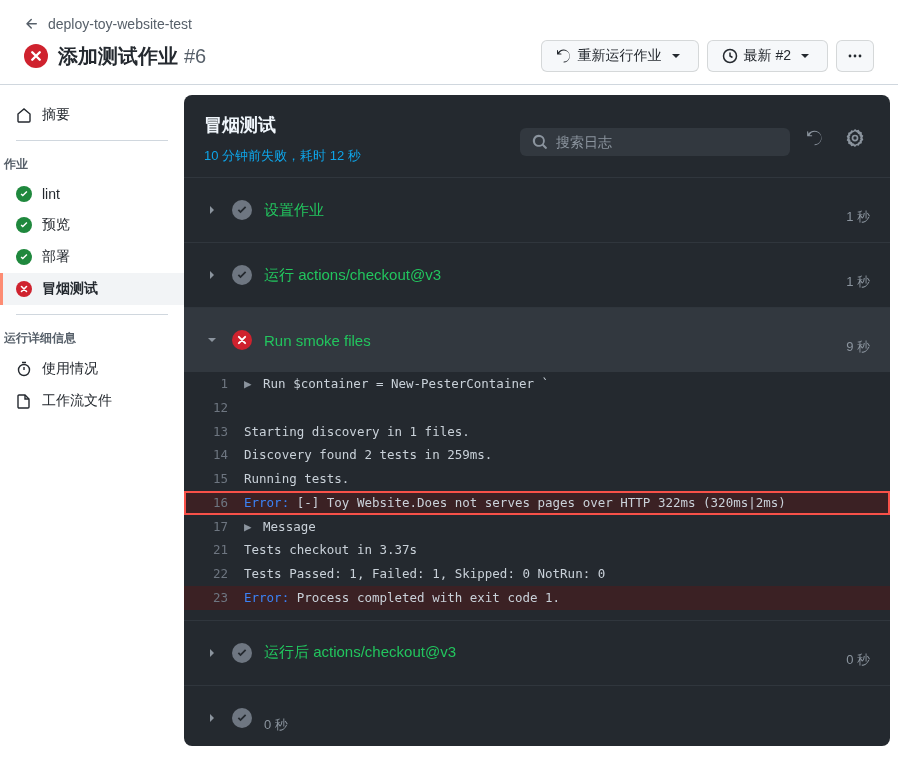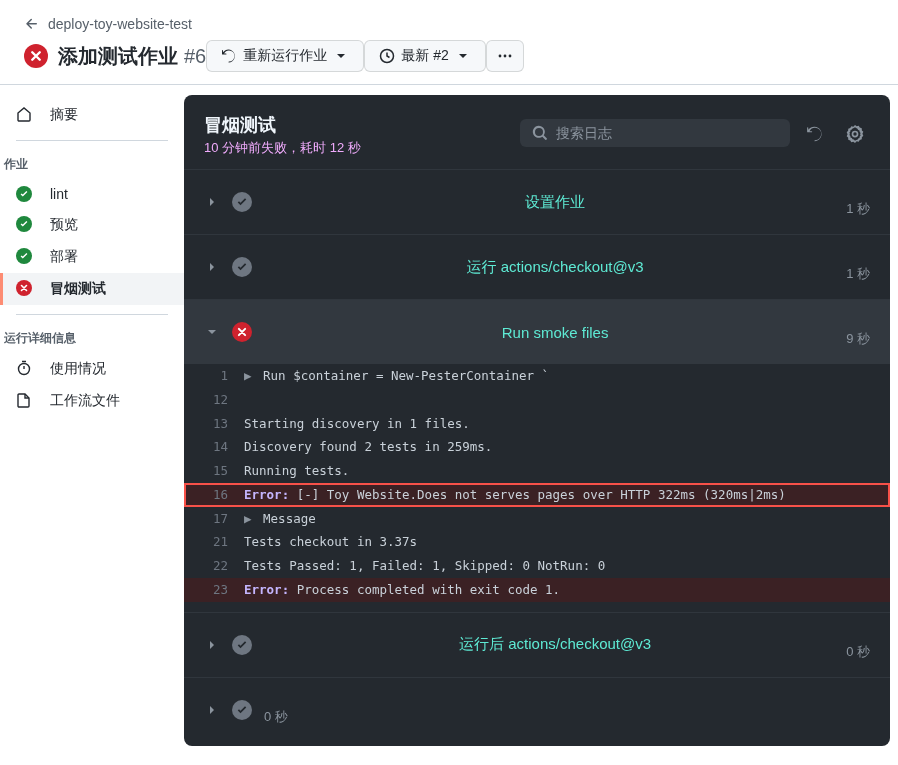--- a/index.html
+++ b/index.html
@@ -3,69 +3,69 @@
 <meta charset="utf-8">
 <style>
 * { margin: 0; padding: 0; box-sizing: border-box; }
 body { font-family: -apple-system, BlinkMacSystemFont, "Segoe UI", Helvetica, Arial, sans-serif; background: #fff; color: #24292f; font-size: 14px; width: 898px; height: 765px; overflow: hidden; }
 
 .header { padding: 16px 24px 12px 24px; border-bottom: 1px solid #d0d7de; }
 .breadcrumb { display: flex; align-items: center; gap: 8px; color: #57606a; margin-bottom: 8px; }
 .breadcrumb svg { width: 16px; height: 16px; }
 .breadcrumb span { font-size: 14px; }
 
-.header-main { display: flex; align-items: center; }
+.header-main { display: flex; align-items: center; justify-content: space-between; }
 .title-group { display: flex; align-items: center; gap: 10px; }
 .title-icon { width: 24px; height: 24px; flex-shrink: 0; }
 .title-text { font-size: 20px; font-weight: 600; }
 .title-number { font-size: 20px; color: #57606a; font-weight: 400; margin-left: 6px; }
 
-.header-actions { display: flex; }
+.header-actions { display: flex; gap: 8px; }
 .btn { display: inline-flex; align-items: center; gap: 6px; background: #f6f8fa; border: 1px solid rgba(27,31,36,.15); border-radius: 6px; padding: 6px 14px; font-size: 14px; color: #24292f; cursor: pointer; }
 .btn svg { width: 16px; height: 16px; }
 .btn-icon { padding: 6px 10px; }
 
 .layout { display: flex; height: calc(100% - 94px); }
 
 .sidebar { width: 184px; padding: 14px 0; flex-shrink: 0; }
-.side-item { display: flex; gap: 18px; padding: 7px 16px; color: #24292f; cursor: pointer; font-size: 14px; }
+.side-item { display: flex; align-items: center; gap: 10px; padding: 7px 16px; color: #24292f; cursor: pointer; font-size: 14px; }
 .side-item.active { background: #f2f4f6; border-left: 3px solid #fd8c73; padding-left: 13px; font-weight: 600; }
 .side-item svg, .side-icon { width: 16px; height: 16px; flex-shrink: 0; }
 .side-divider { height: 1px; background: #d0d7de; margin: 9px 16px; }
 .side-heading { font-size: 12px; font-weight: 600; color: #57606a; padding: 6px 4px; }
 
 .status-success { fill: #1f883d; color: #1f883d; }
 .status-error { fill: #cf222e; color: #cf222e; }
 
 .main { flex: 1; background: #24292f; color: #c9d1d9; overflow-y: auto; margin: 10px 8px 10px 0; border-radius: 8px; }
 .main-header { display: flex; justify-content: space-between; align-items: center; padding: 18px 20px 12px 20px; }
 .main-title { font-size: 18px; font-weight: 600; color: #f0f6fc; }
-.main-subtitle { font-size: 13px; color: #f0abfc; margin-top: 2px; }
-.main-tools { display: flex; align-items: flex-start; gap: 10px; }
+.main-subtitle { font-size: 13px; color: #0ea5e9; margin-top: 10px; }
+.main-tools { display: flex; align-items: flex-end; gap: 10px; }
 .search-box { display: flex; align-items: center; background: #32383f; border-radius: 6px; padding: 6px 12px; width: 270px; }
 .search-box svg { width: 16px; height: 16px; color: #8b949e; margin-right: 8px; }
 .search-box input { background: transparent; border: none; color: #c9d1d9; outline: none; font-size: 14px; flex: 1; }
 .search-box input::placeholder { color: #8b949e; }
 .tool-btn { background: transparent; border: none; color: #8b949e; cursor: pointer; padding: 6px; }
 .tool-btn svg { width: 18px; height: 18px; }
 
 .step-row { display: flex; align-items: center; padding: 16px 20px; border-top: 1px solid #30363d; cursor: pointer; }
 .step-row.expanded { background: #32383f; }
 .step-chevron { width: 16px; height: 16px; color: #8b949e; margin-right: 12px; }
 .step-status { width: 20px; height: 20px; margin-right: 12px; flex-shrink: 0; }
-.step-name { flex: 1; font-size: 15px; color: #5eead4; text-align: center; }
+.step-name { flex: 1; font-size: 15px; color: #22c55e; }
 .step-time { font-size: 13px; color: #8b949e; margin-top: 14px; }
 
 .log-area { background: #24292f; font-family: ui-monospace, SFMono-Regular, Menlo, Consolas, monospace; font-size: 12.5px; line-height: 1.9; padding-bottom: 10px; }
 .log-line { display: flex; padding: 0 20px; }
 .log-line.err { background: #3b2124; }
 .log-line.hl { outline: 2px solid #f85149; outline-offset: -2px; }
 .log-num { width: 40px; text-align: right; color: #6e7681; padding-right: 16px; user-select: none; flex-shrink: 0; }
 .log-text { white-space: pre; color: #c9d1d9; }
-.log-text .error-lbl { color: #c4b5fd; font-weight: 700; }
+.log-text .error-lbl { color: #3b82f6; font-weight: 400; }
 .log-caret { color: #8b949e; margin-right: 4px; }
 
 .circle-check { fill: #6e7681; }
 </style>
 </head>
 <body>
 
 <div class="header">
   <div class="breadcrumb">
     <svg viewBox="0 0 16 16" fill="currentColor">

